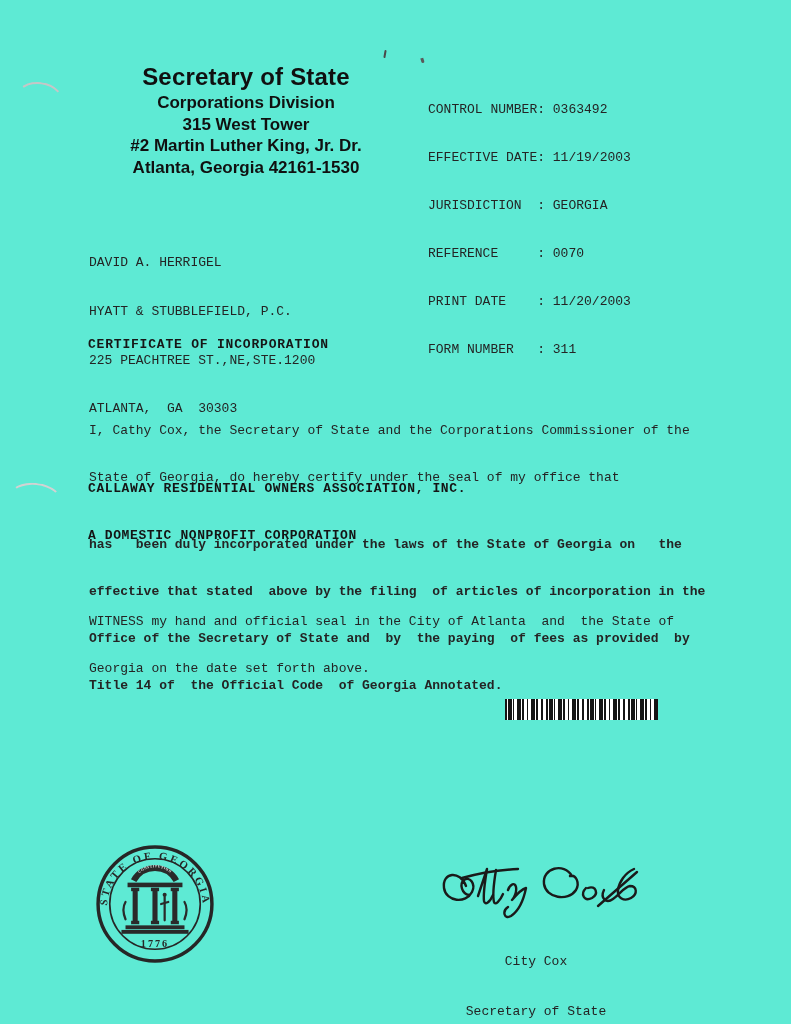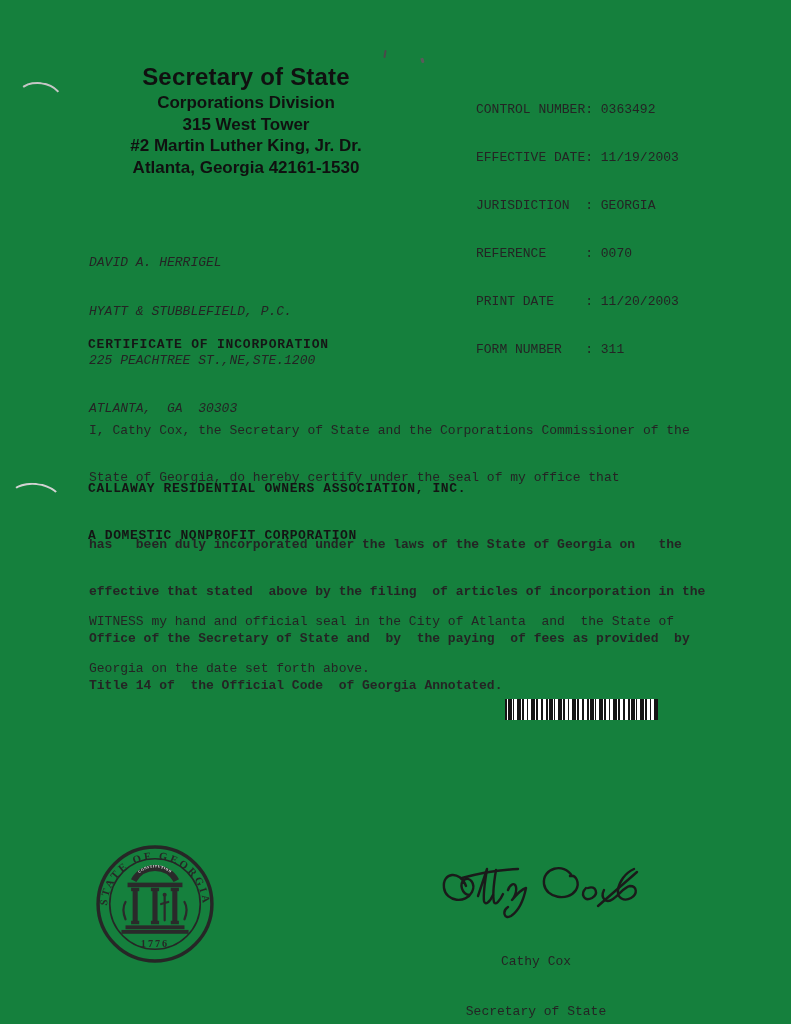--- a/index.html
+++ b/index.html
@@ -1,44 +1,43 @@
 <!DOCTYPE html>
 <html><head>
 <meta charset="utf-8">
 <style>
   html,body{margin:0;padding:0;background:#e8e8e8;}
   .page{
     position:relative;
     width:791px;height:1024px;
     margin:0 auto;
-    background:#15803d;
+    background:#5eead4;
     overflow:hidden;
     font-family:"Liberation Mono","DejaVu Sans Mono",monospace;
     color:#1f1f1f;
   }
   
   .issuer{
     position:absolute;left:78px;top:62px;width:336px;
     text-align:center;
     font-family:"Liberation Sans","DejaVu Sans",sans-serif;
     font-weight:700;color:#101010;
   }
   .issuer .office{font-size:24px;line-height:30px;letter-spacing:.2px;margin:0;}
   .issuer .addr{font-size:17px;line-height:21.5px;}
   
   .control{
     position:absolute;left:428px;top:70px;
     font-size:13px;line-height:16px;white-space:pre;
     color:#242424;
-    margin-left:48px;
   }
   
   .recipient{
     position:absolute;left:89px;top:223px;
-    font-size:13px;line-height:16.2px;white-space:pre;color:#242424;font-style:italic;
+    font-size:13px;line-height:16.2px;white-space:pre;color:#242424;
   }
   
   .centercol{position:absolute;left:88px;width:622px;}
   .doc-title{top:337px;font-size:13px;font-weight:700;letter-spacing:.8px;color:#161616;white-space:pre;}
   .entity{top:449px;font-size:13px;font-weight:700;letter-spacing:.6px;line-height:15.8px;color:#141414;white-space:pre;}
   
   .para{
     position:absolute;left:89px;
     font-size:13px;line-height:15.6px;white-space:pre;color:#242424;
   }
@@ -188,17 +187,17 @@
         <path d="M70 30 C72 24 77 22 78 27 C79 32 76 38 74 40 C79 34 84 29 88 28 C86 38 82 50 73 56 C66 60 64 51 70 47"></path>
         <path d="M134 16 C126 2 104 8 106 24 C108 38 130 42 138 30 C142 23 138 14 132 16"></path>
         <path d="M148 28 C142 34 146 42 154 38 C161 34 158 25 150 28"></path>
         <path d="M166 30 C162 38 168 44 175 39 C182 34 186 27 192 26 C199 26 200 34 193 38 C186 42 179 38 180 30 C181 22 187 13 196 9"></path>
         <path d="M160 46 L199 12"></path>
       </g>
     </svg>
   </div>
 
   <div class="sig-text">
-    <div>Cathy Cox</div>
+    <div>City Cox</div>
     <div>Secretary of State</div>
   </div>
 
 </div>
 
 </body></html>

